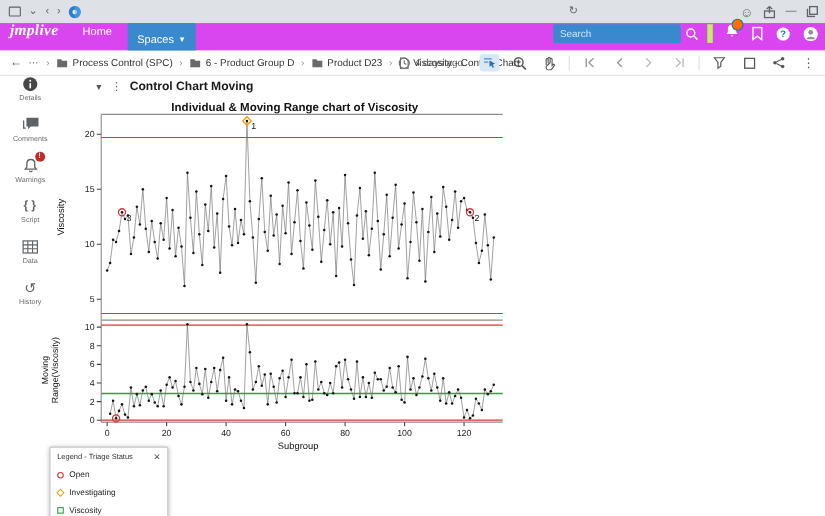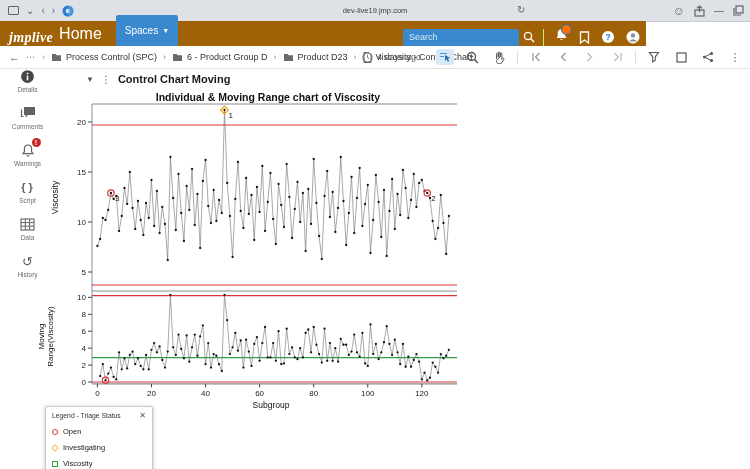--- a/index.html
+++ b/index.html
@@ -8,33 +8,33 @@
   
   .browser-bar{position:absolute;left:0;top:0;width:750px;height:21px;background:#dee1e6;
     border-bottom:1px solid #c9ccd1;display:flex;align-items:center;color:#5f6368;}
   .bb-left{display:flex;align-items:center;gap:7px;padding-left:8px;}
   .bb-ico{font-size:10px;line-height:1;color:#5f6368;}
   .win-restore{width:9px;height:7px;border:1.2px solid #5f6368;border-radius:1px;}
   .bb-title{position:absolute;left:0;right:0;text-align:center;font-size:7.5px;color:#3c4043;}
   .bb-reload{position:absolute;left:517px;top:4px;font-size:10px;color:#5f6368;}
   .bb-right{position:absolute;right:6px;top:0;height:21px;display:flex;align-items:center;gap:9px;}
   
-  .navbar{position:absolute;left:0;top:21px;width:646px;height:25px;background:#a16207;
-    display:flex;align-items:flex-end;color:#fff;}
+  .navbar{position:absolute;left:0;top:21px;width:750px;height:25px;background:#d946ef;
+    display:flex;align-items:flex-start;color:#fff;}
   .nb-logo{font-family:"Liberation Serif",serif;font-style:italic;font-weight:bold;
     font-size:14px;margin-left:9px;letter-spacing:.3px;}
-  .nb-link{font-size:16px;padding:3px 6px;}
+  .nb-link{font-size:10px;margin-left:16px;padding:3px 6px;}
   .nb-spaces{font-size:10px;margin-left:8px;padding:10px 9px;background:#3a89cf;border-radius:2px;
     display:flex;align-items:center;gap:4px;}
   .nb-caret{font-size:7px;}
   .nb-right{position:absolute;right:6px;display:flex;align-items:center;gap:11px;}
   .nb-search{width:104px;height:17px;background:#3a89cf;border:none;border-radius:2px;
     color:#fff;font-size:9px;padding:0 6px;font-family:"Liberation Sans",sans-serif;}
   .nb-search::placeholder{color:#d5e6f5;}
-  .nb-search-wrap{display:flex;align-items:center;gap:4px;border-right:1px solid #bef264;padding-right:8px;}
+  .nb-search-wrap{display:flex;align-items:center;gap:4px;border-right:5px solid #bef264;padding-right:8px;}
   .badge-dot{position:absolute;right:-4px;top:-4px;width:9px;height:9px;border-radius:50%;
     background:#ff6d00;border:1px solid #0b72c5;}
   .nb-bell{position:relative;}
   
   .toolbar{position:absolute;left:0;top:46px;width:750px;height:22px;background:#fff;
     border-bottom:1px solid #e4e4e4;display:flex;align-items:center;font-size:9px;color:#444;}
   .tb-left{display:flex;align-items:center;gap:6px;padding-left:9px;white-space:nowrap;}
   .crumb{display:flex;align-items:center;gap:4px;color:#333;}
   .crumb-sep{color:#8a8a8a;font-size:9px;}
   .tb-ellipsis{color:#666;letter-spacing:1px;}
@@ -81,21 +81,20 @@
       <span class="win-restore"></span>
       <span class="bb-ico">⌄</span>
       <span class="bb-ico">‹</span>
       <span class="bb-ico">›</span>
       <svg width="12" height="12" viewBox="0 0 12 12">
         <circle cx="6" cy="6" r="5.5" fill="#2a7cd4"></circle>
           <circle cx="6" cy="6" r="2.2" fill="#eaf3fc"></circle>
         <path d="M6 .5A5.5 5.5 0 016 11.5" fill="#5aa6e8" opacity=".6"></path>
         </svg>
     </div>
-    <div class="bb-title">dev-live19.jmp.com</div>
     <span class="bb-reload">↻</span>
     <div class="bb-right">
       <span class="bb-ico" style="font-size:12px">☺</span>
       <svg width="11" height="12" viewBox="0 0 11 12">
         <path d="M5.5 1v6M3 3.2L5.5 1 8 3.2" fill="none" stroke="#5f6368" stroke-width="1.2"></path>
         <rect x="1" y="5" width="9" height="6" fill="none" stroke="#5f6368" stroke-width="1.2"></rect>
         </svg>
       <span class="bb-ico">—</span>
       <svg width="11" height="11" viewBox="0 0 11 11">
         <rect x="3" y="1" width="7" height="7" fill="none" stroke="#5f6368" stroke-width="1.2"></rect>

